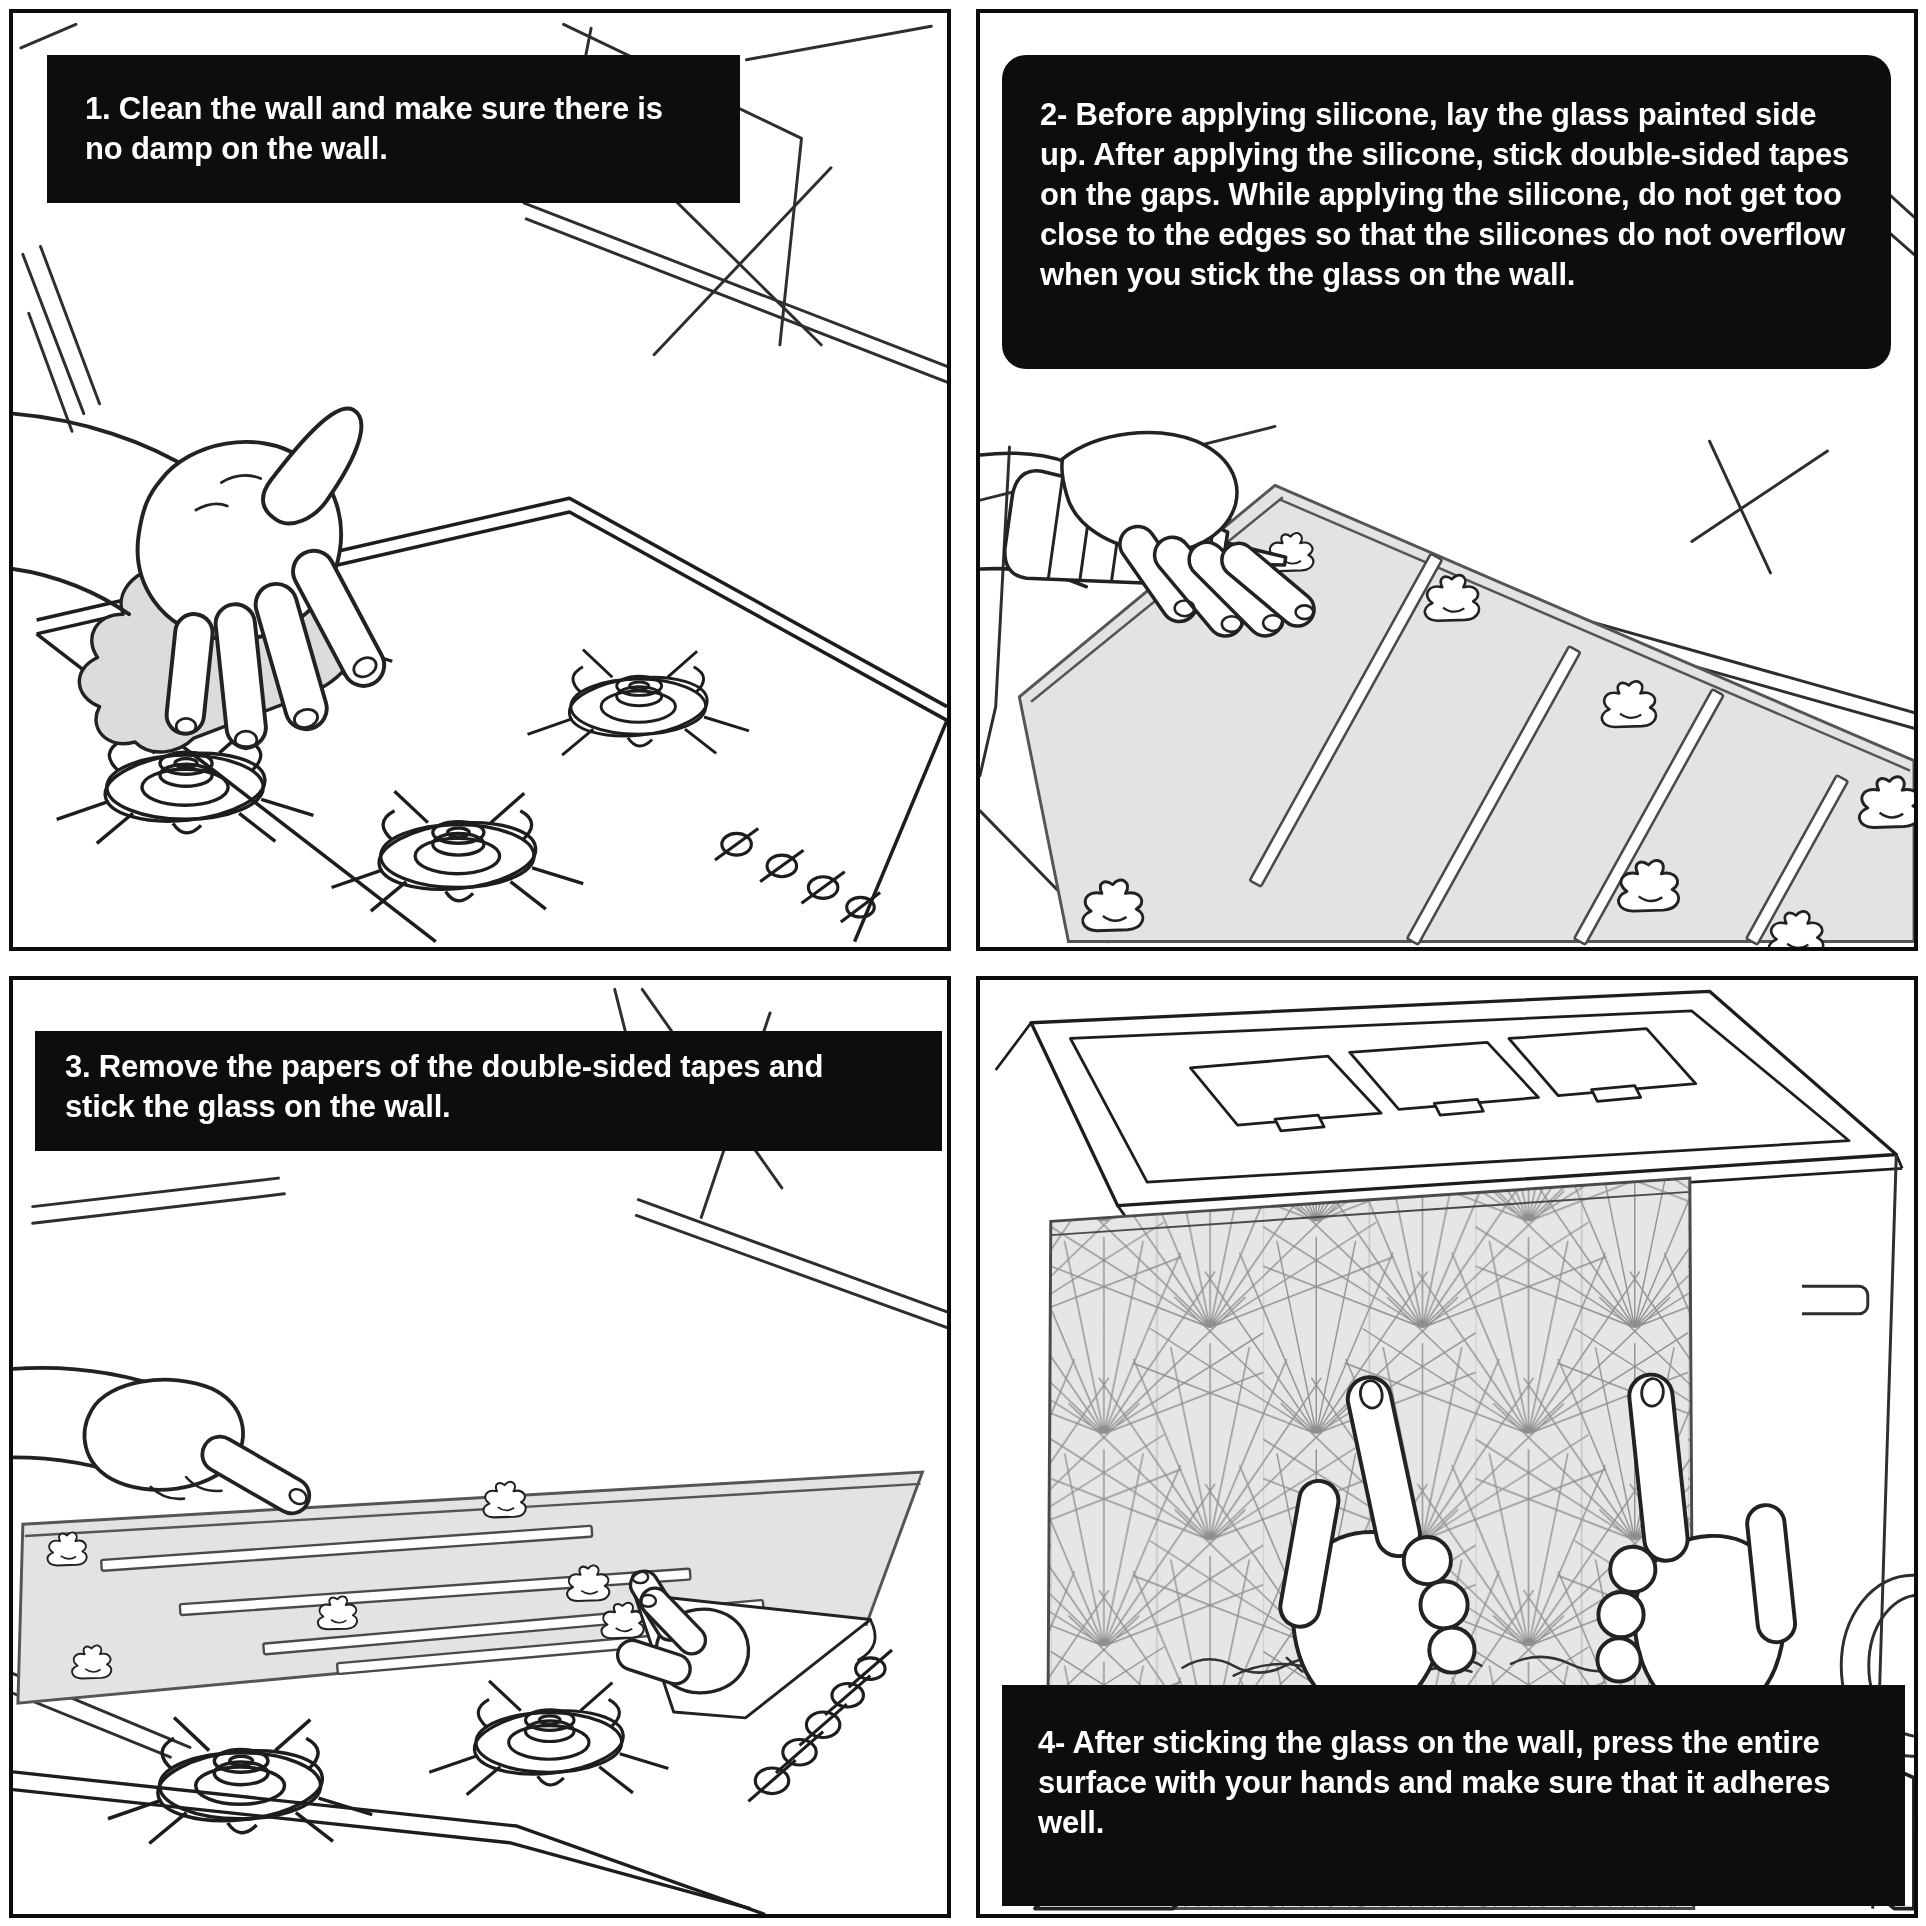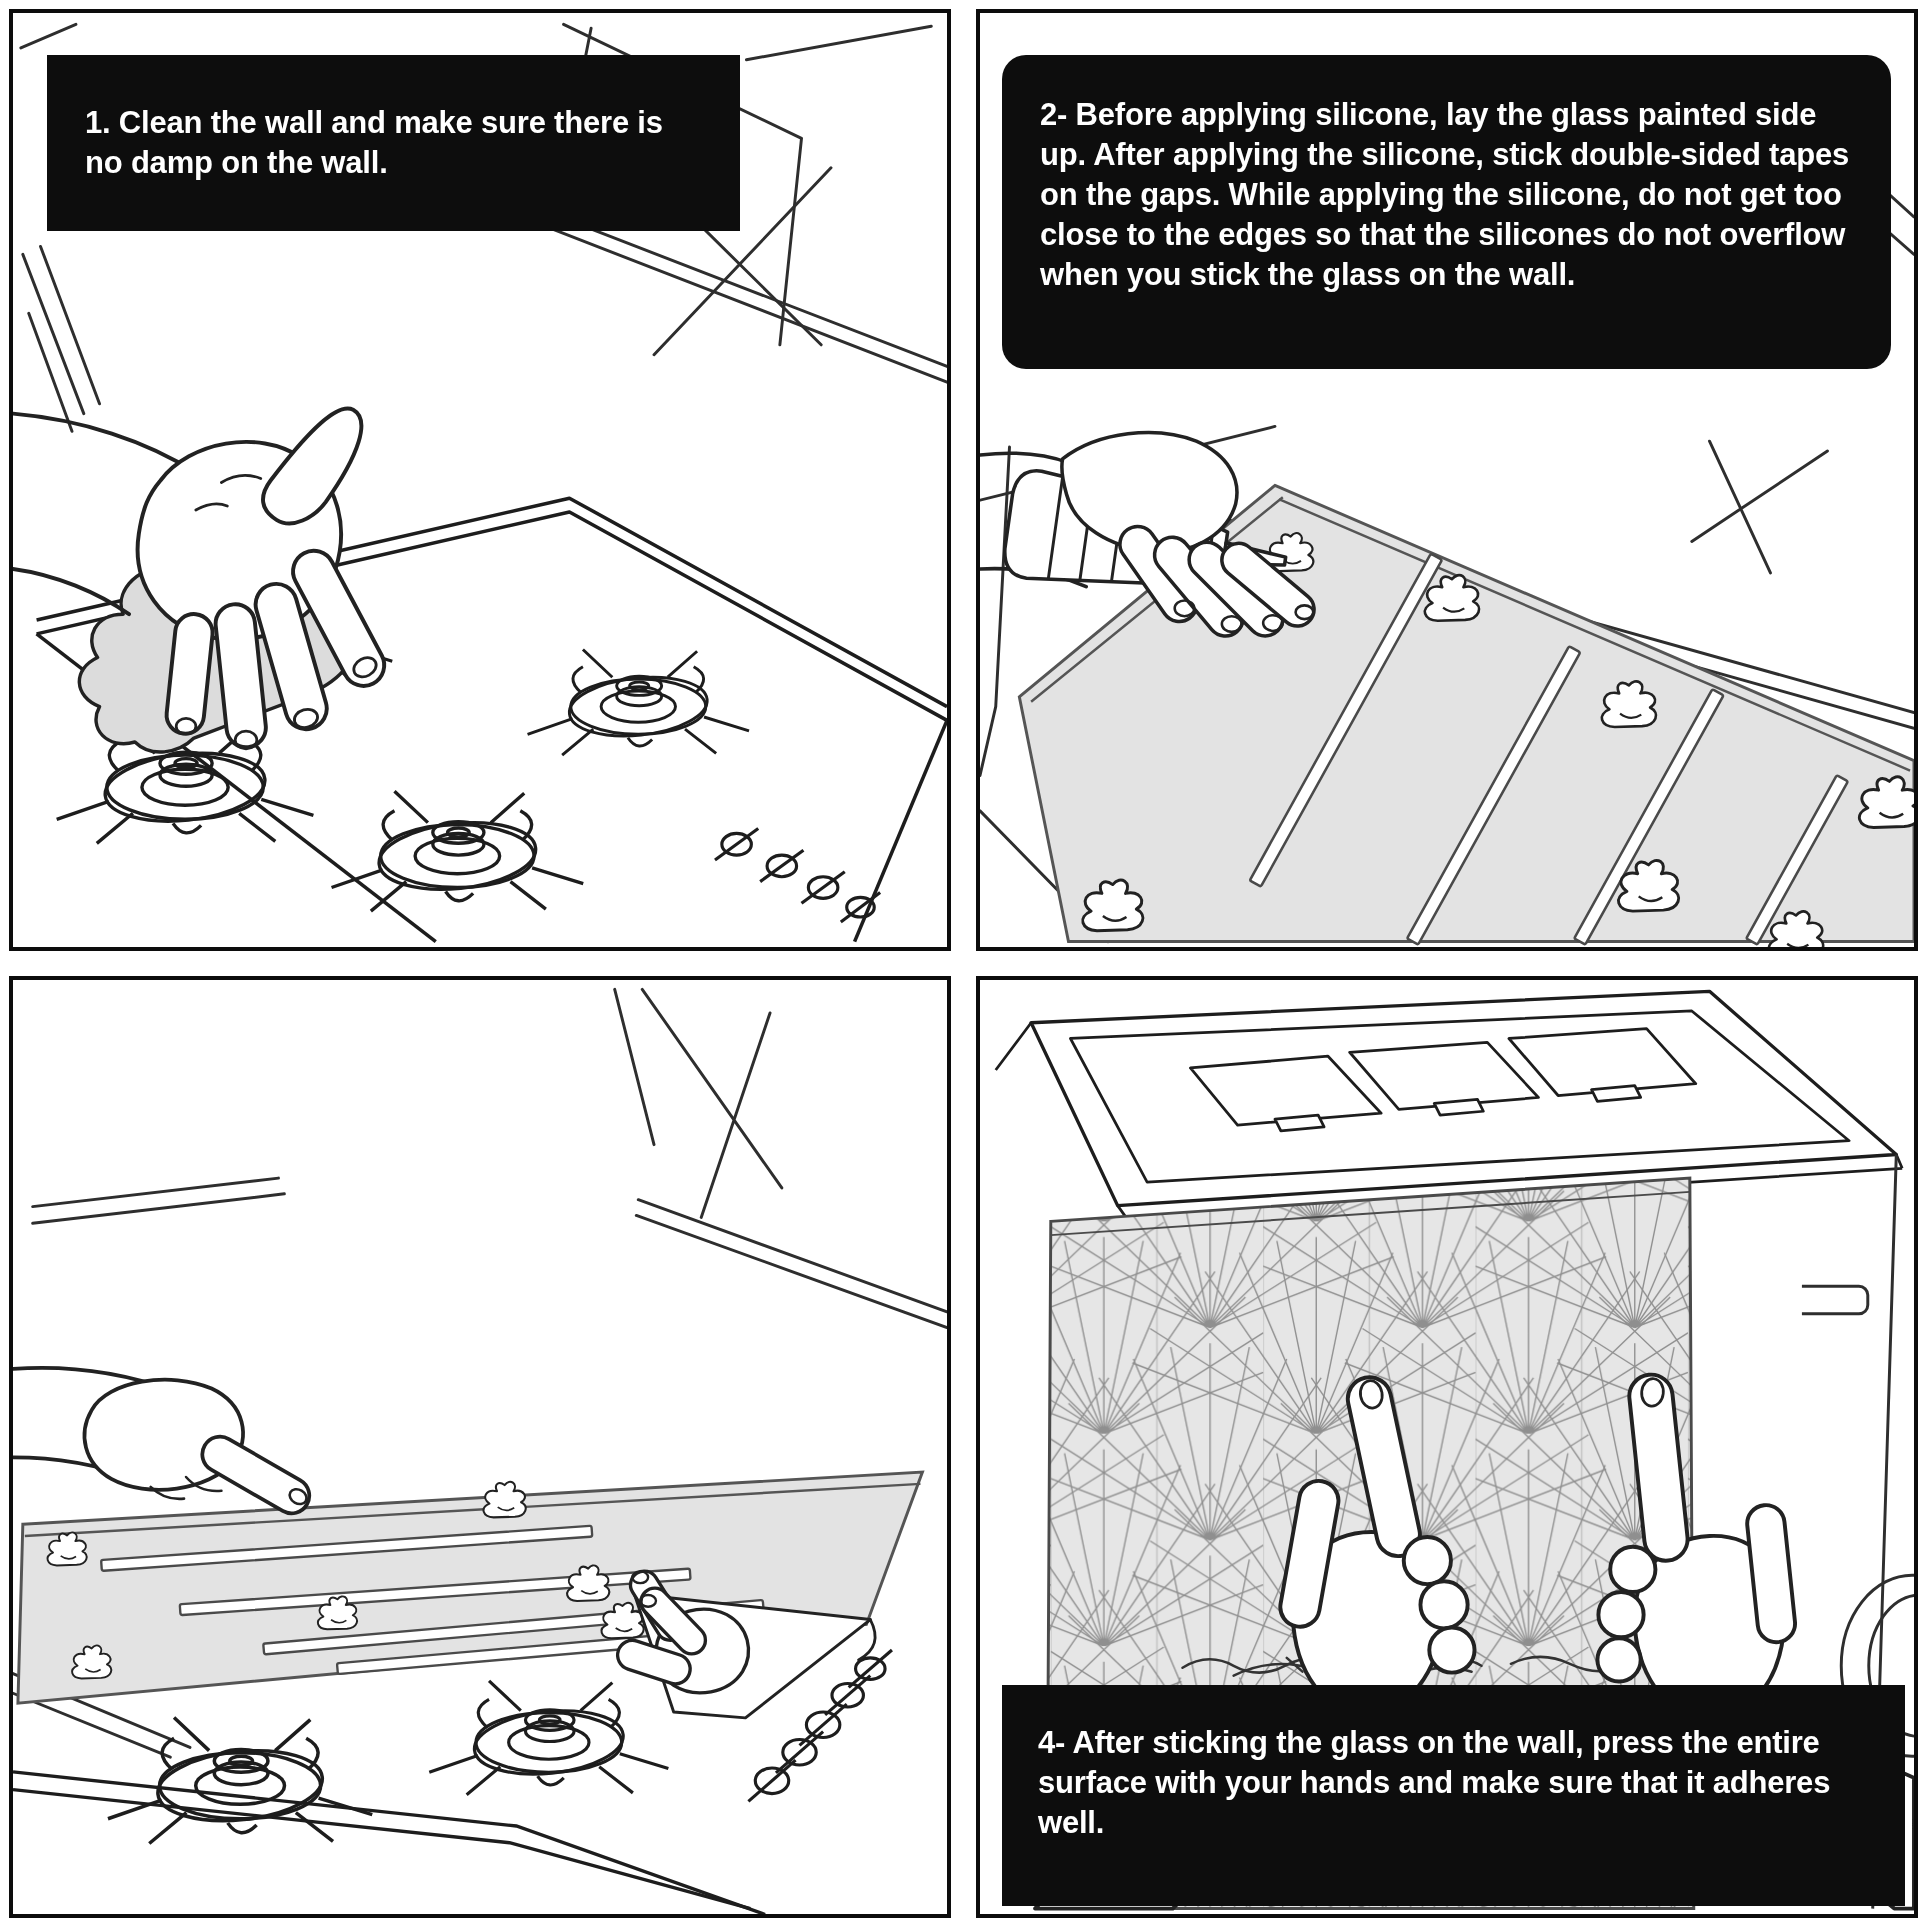--- a/index.html
+++ b/index.html
@@ -24,21 +24,21 @@
   .caption{
     position:absolute;
     background:#0d0d0d;
     color:#ffffff;
     font-weight:bold;
     font-size:31px;
     line-height:40px;
     letter-spacing:-0.2px;
     box-sizing:border-box;
   }
-  .c1{left:34px;top:42px;width:693px;padding:48px 38px;}
+  .c1{left:34px;top:42px;width:693px;padding:34px 38px;}
   .c2{left:22px;top:42px;width:889px;padding:40px 30px 74px 38px;border-radius:24px;}
   .c3{left:22px;top:51px;width:907px;padding:16px 59px 24px 30px;}
   .c4{left:22px;bottom:8px;width:903px;padding:38px 59px 63px 36px;}
 </style>
 </head>
 <body>
 
 <div class="sheet">
 
   <section class="panel">
@@ -241,20 +241,21 @@
           <rect x="-14" y="0" width="28" height="78" rx="14" transform="translate(676,664) rotate(148)"></rect>
           <rect x="-14" y="0" width="28" height="82" rx="14" transform="translate(700,676) rotate(136)"></rect>
           <rect x="-15" y="0" width="30" height="76" rx="15" transform="translate(688,700) rotate(108)"></rect>
         </g>
         <g fill="none" stroke-width="2.4">
           <ellipse cx="638" cy="602" rx="8" ry="6"></ellipse>
           <ellipse cx="646" cy="626" rx="8" ry="6"></ellipse>
         </g>
       </g>
     </svg>
+    <div class="caption c3">3. Remove the papers of the double-sided tapes and stick the glass on the wall.</div>
   </section>
 
   <section class="panel">
     <svg class="illo" viewBox="0 0 950 939">
       <defs>
         <g id="p4-rays" stroke="#8f8f8f" stroke-width="1.4" fill="none">
           <path d="M0,0 L-187,-72 M0,0 L-169,-107 M0,0 L-144,-139 M0,0 L-113,-165 M0,0 L-78,-184 M0,0 L-40,-196 M0,0 L0,-200 M0,0 L40,-196 M0,0 L78,-184 M0,0 L113,-165 M0,0 L144,-139 M0,0 L169,-107 M0,0 L187,-72"></path>
         </g>
         <pattern id="p4-fan" width="216" height="216" patternUnits="userSpaceOnUse" patternTransform="translate(72,240)">
           <rect width="216" height="216" fill="#e6e6e6"></rect>

